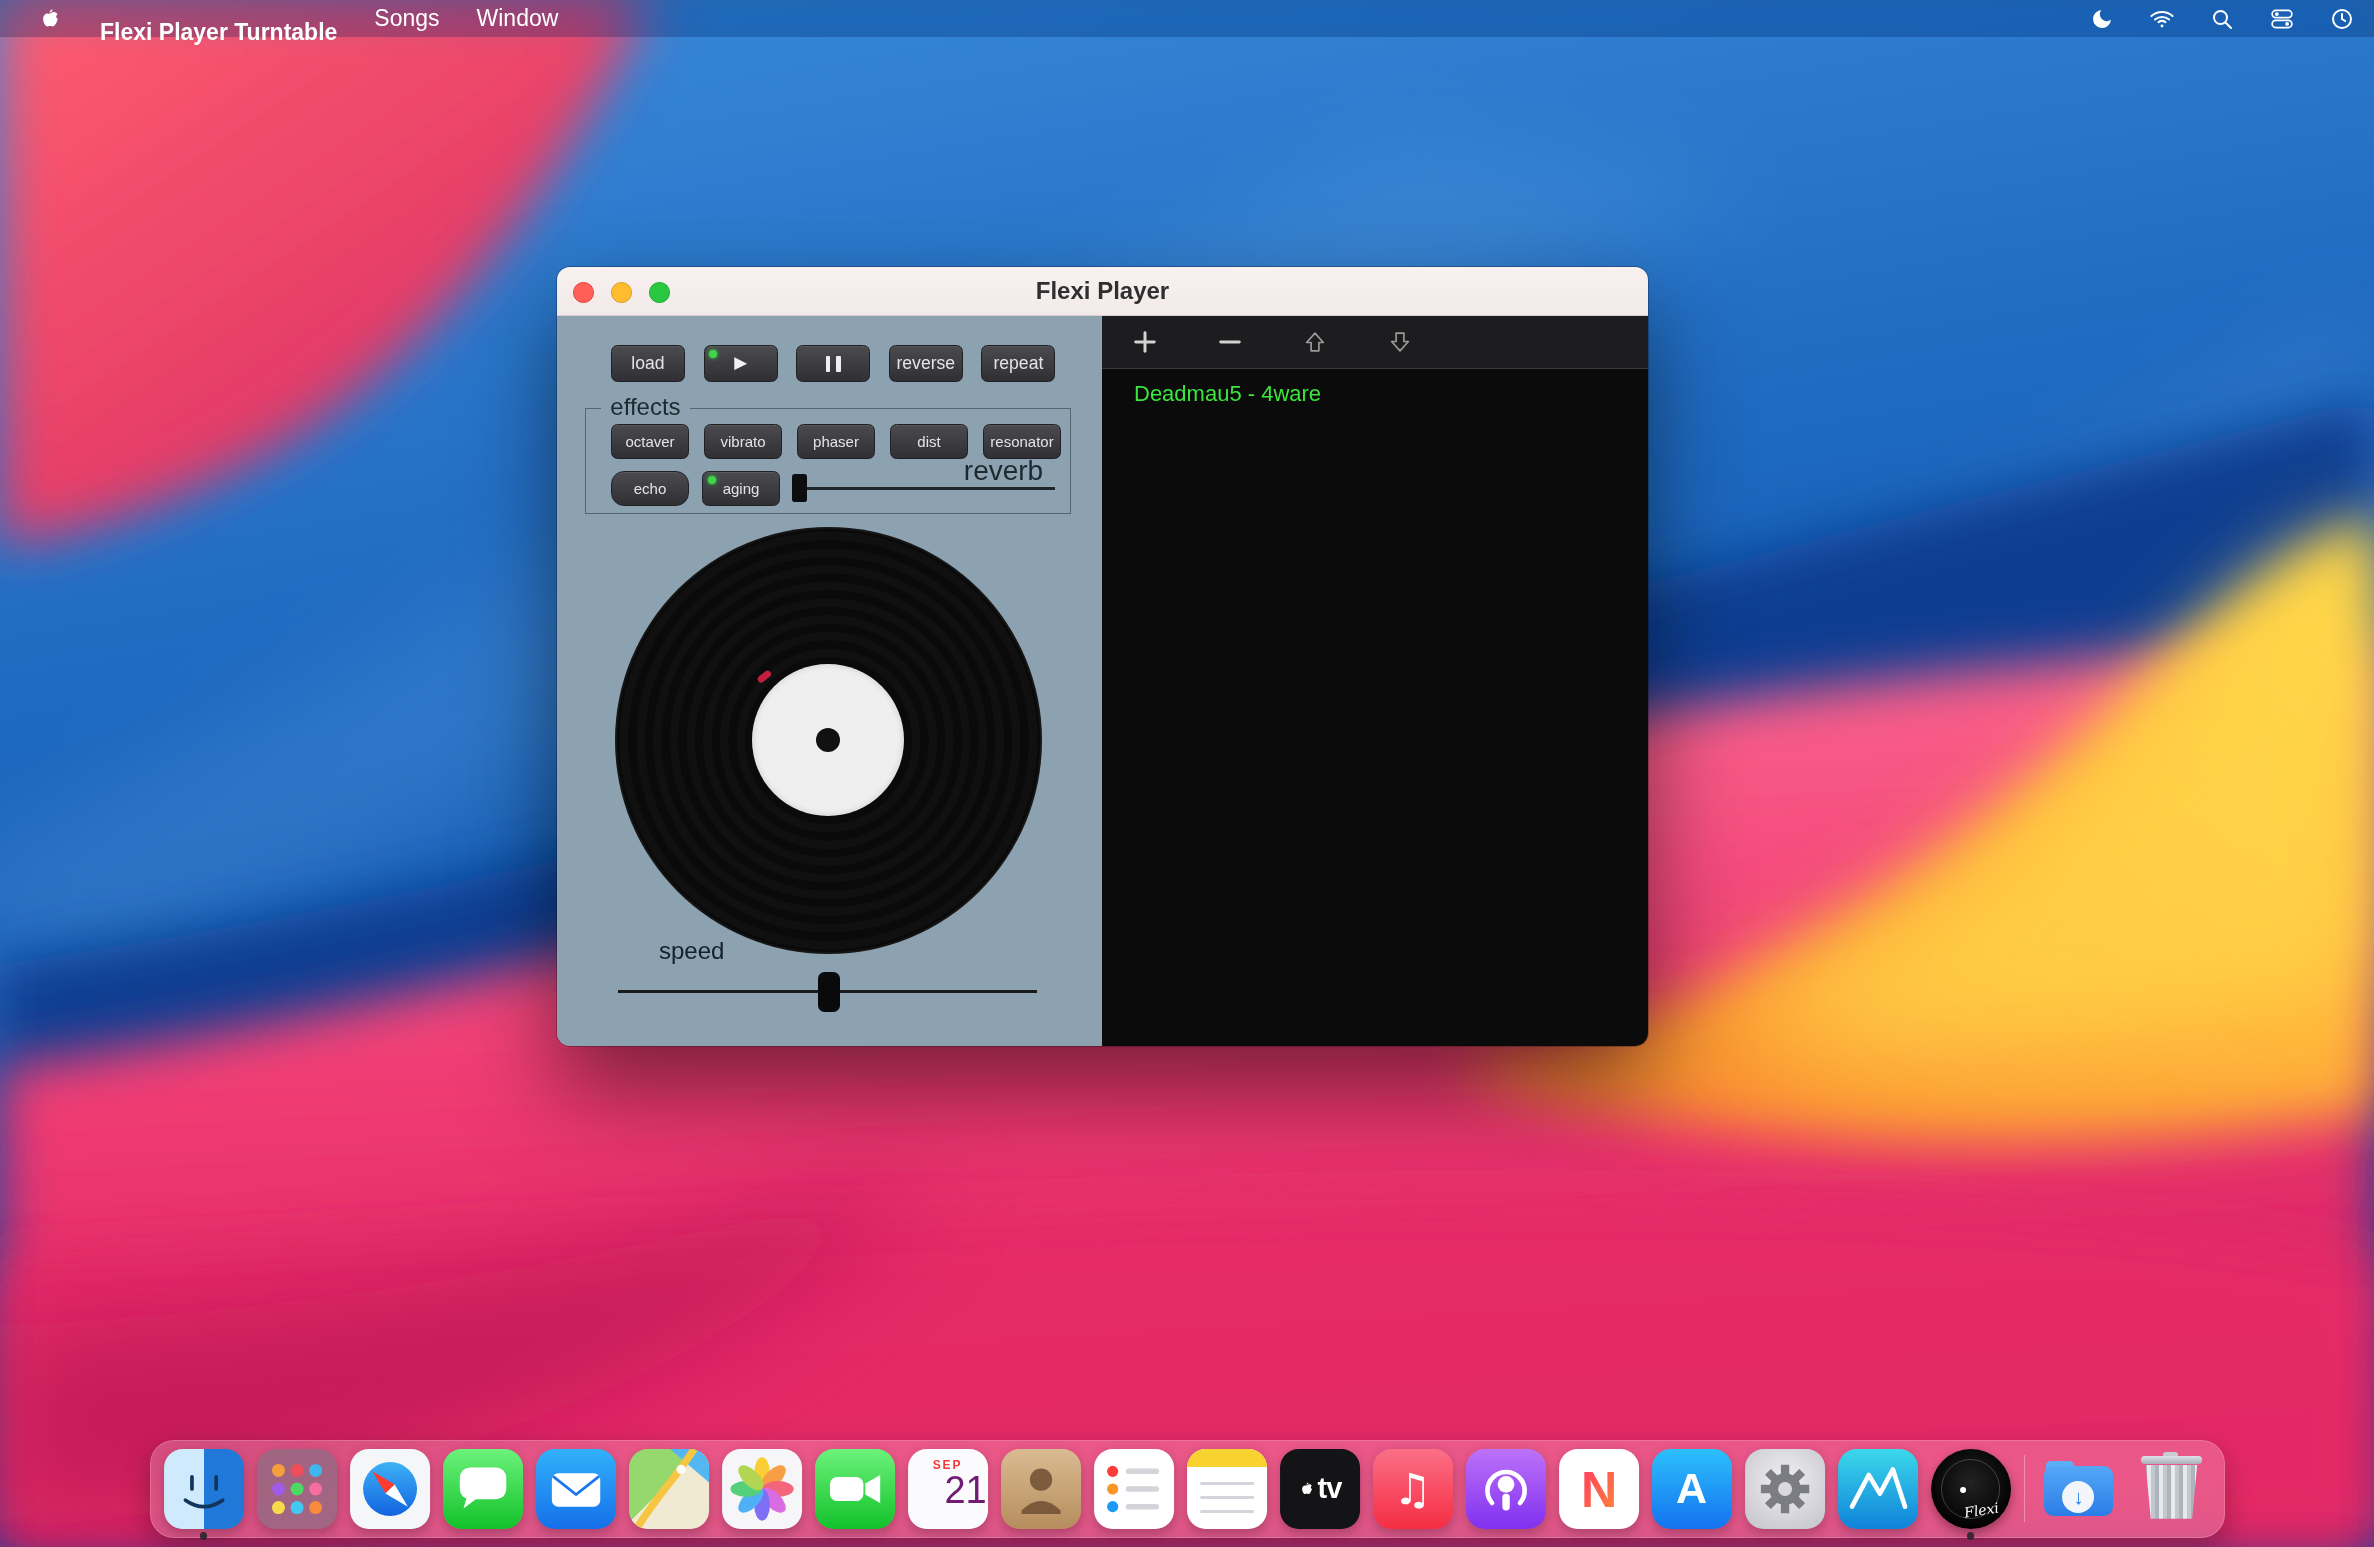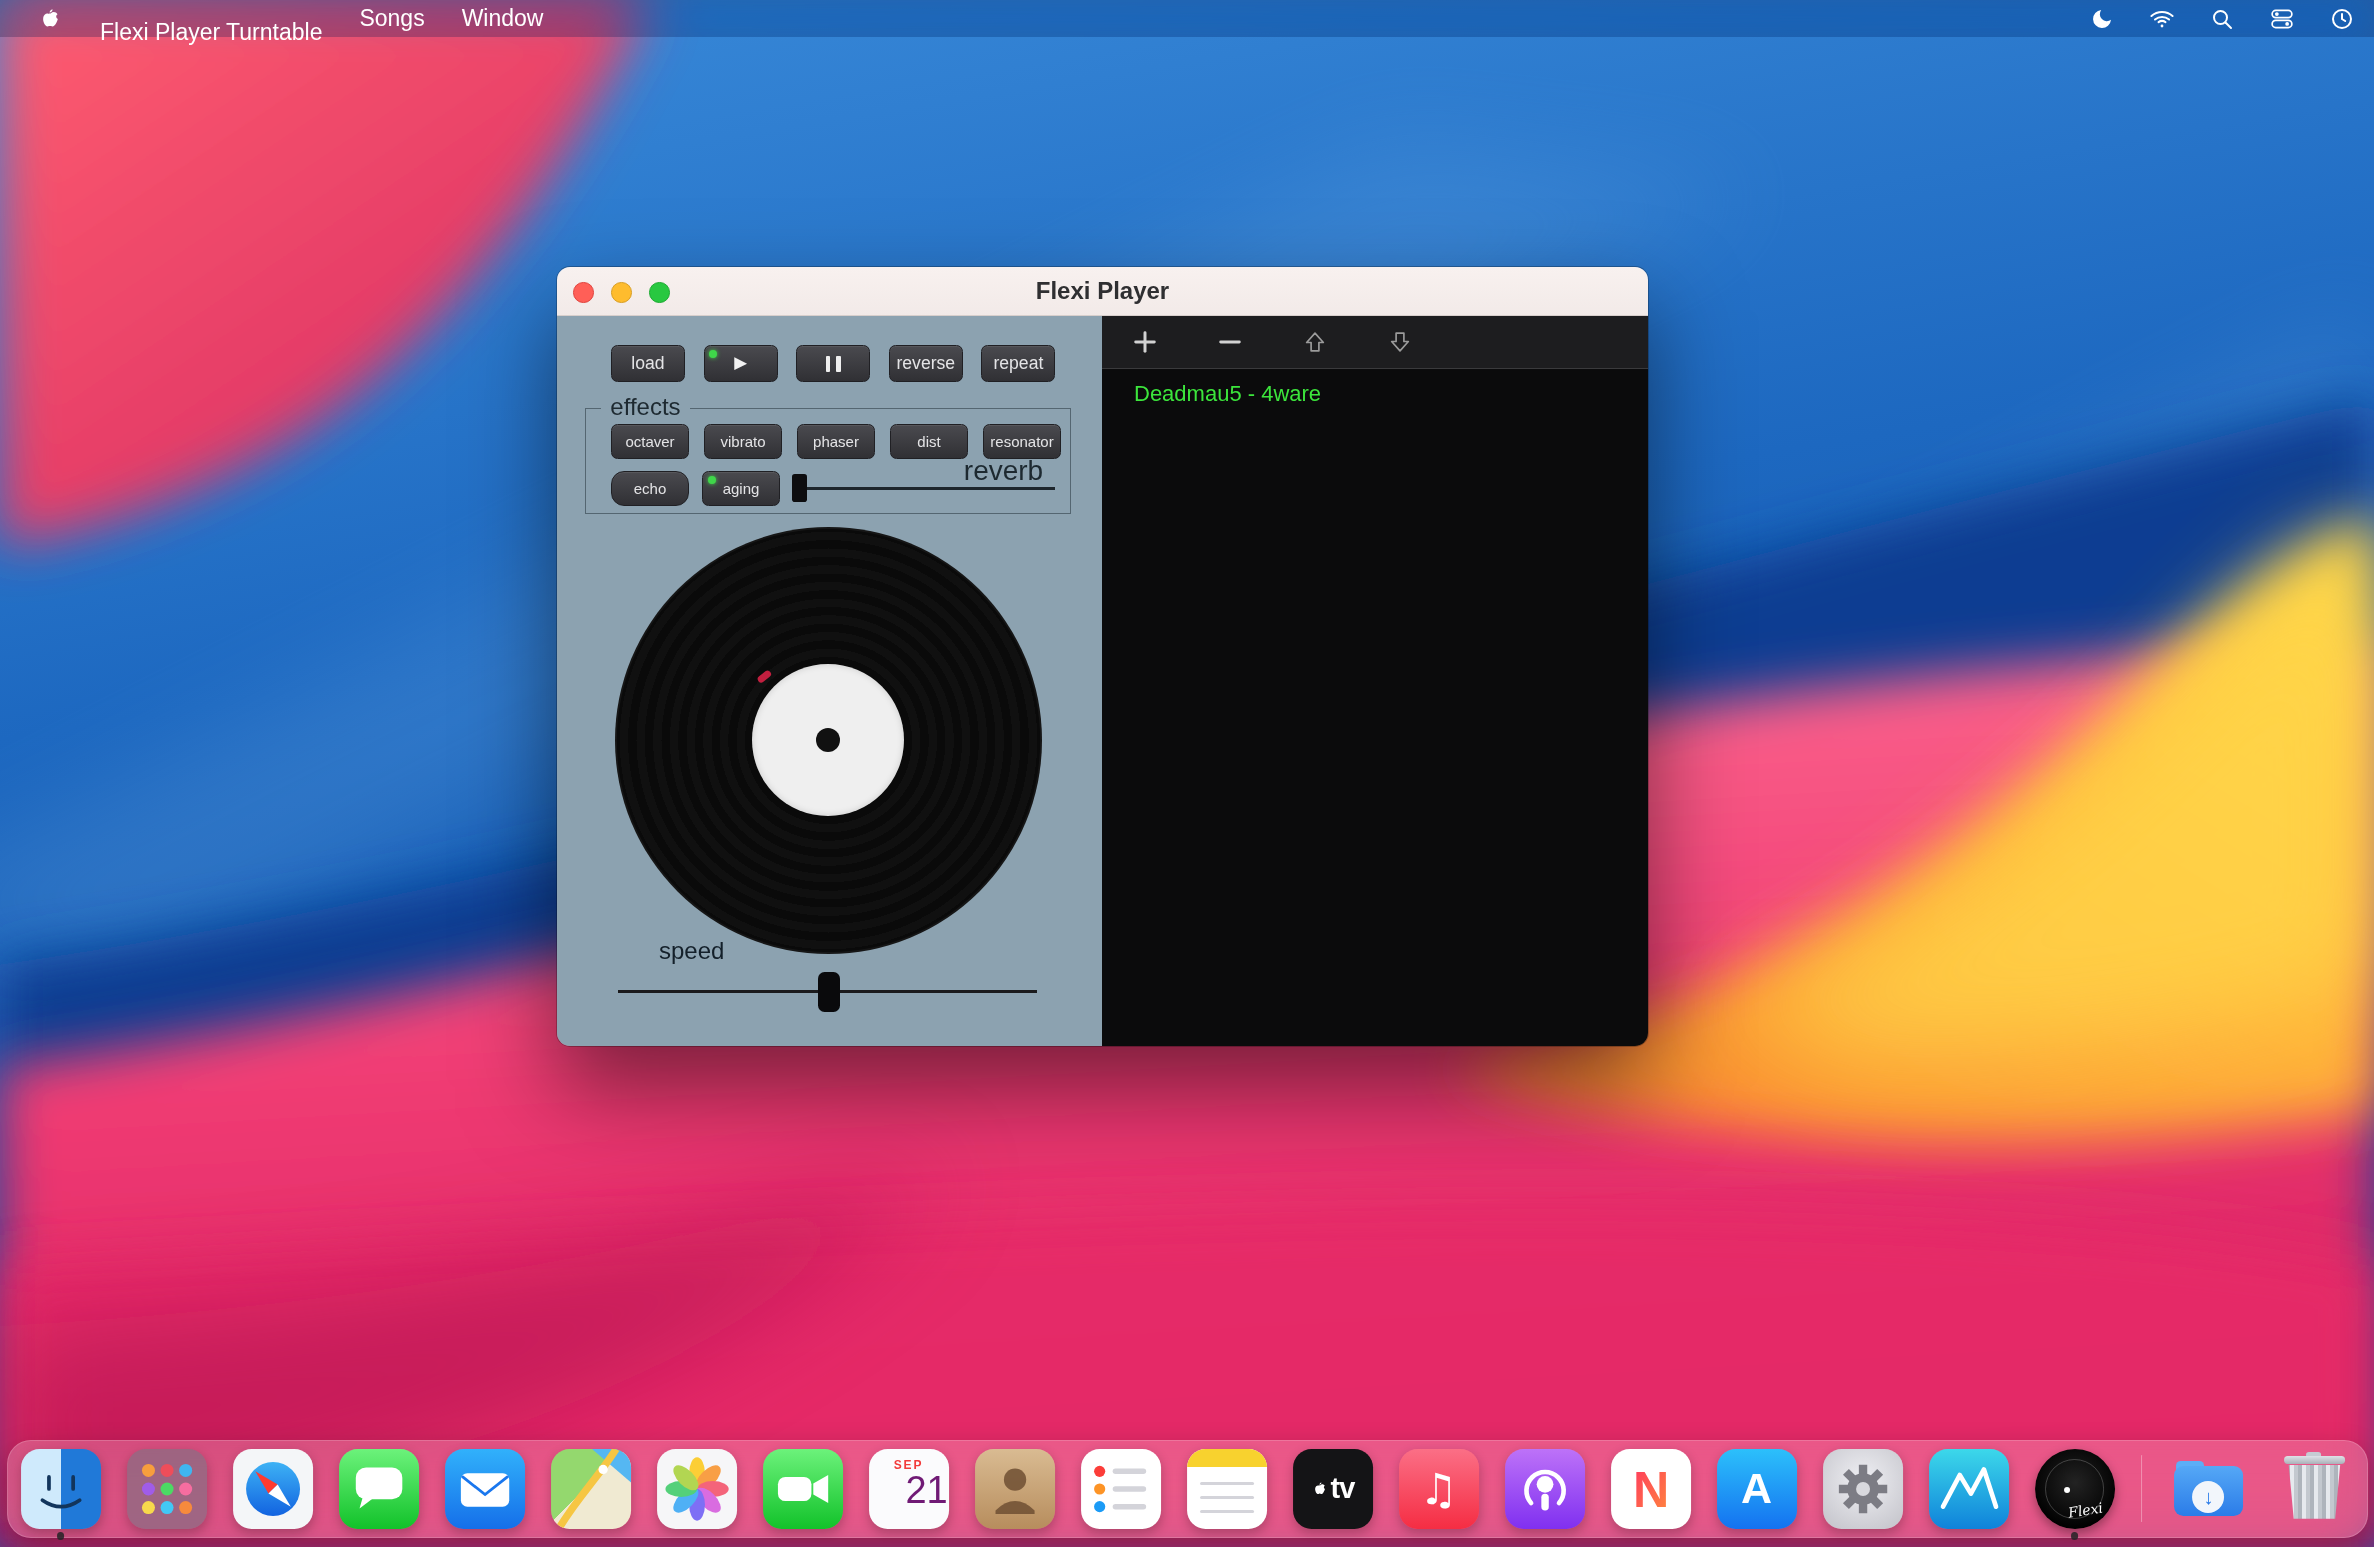--- a/index.html
+++ b/index.html
@@ -7,21 +7,21 @@
     -webkit-font-smoothing:antialiased;}
   #screen{position:relative;width:2375px;height:1547px;overflow:hidden;background:#0c479c;}
   .wallpaper{position:absolute;inset:0;width:100%;height:100%;z-index:0;}
 
   
   #menubar{position:absolute;top:0;left:0;right:0;height:37px;z-index:10;
     background:rgba(22,34,66,0.30);backdrop-filter:blur(20.4px) saturate(1.4);
     display:flex;align-items:center;color:#fff;font-size:23px;}
   #menubar .left{display:flex;align-items:center;gap:37px;padding-left:35px;}
   #menubar .right{margin-left:auto;display:flex;align-items:center;gap:32px;padding-right:18.6px;}
-  .mb-appname{font-weight:400;margin-top:28px;}
+  .mb-appname{font-weight:700;margin-top:28px;}
   .mb-item{font-weight:400;}
   .mb-ic{width:28px;height:28px;display:flex;align-items:center;justify-content:center;}
   .mb-ic svg{width:24px;height:24px;}
 
   
   #win{position:absolute;left:557px;top:267px;width:1091px;height:779px;z-index:5;
     border-radius:13px;overflow:hidden;display:flex;flex-direction:column;
     box-shadow:0 42px 93px rgba(0,0,0,0.5),0 0 0 0.9px rgba(0,0,0,0.25);}
   #titlebar{height:48px;background:linear-gradient(#f8f1ef,#f2eae8);
     border-bottom:0.9px solid #d8cfcc;position:relative;flex:0 0 auto;}
@@ -78,21 +78,21 @@
   #panel-right{flex:1;display:flex;flex-direction:column;background:#0b0b0c;min-width:0;}
   #toolbar{height:52px;flex:0 0 auto;background:#1d1d1f;border-bottom:0.9px solid #3a3a3c;
     display:flex;align-items:center;gap:48px;padding-left:24px;}
   .tb-ic{width:37px;height:37px;display:flex;align-items:center;justify-content:center;}
   .tb-ic svg{width:26px;height:26px;}
   #playlist{flex:1;padding-top:9.3px;}
   .track-row{height:32px;display:flex;align-items:center;padding-left:32px;font-size:22px;}
 
   
   #dock{position:absolute;left:50%;bottom:9.3px;transform:translateX(-50%);height:96px;z-index:8;
-    padding:0 13px;display:flex;align-items:center;gap:26px;
+    padding:0 13px;display:flex;align-items:center;gap:13px;
     background:rgba(255,255,255,0.22);backdrop-filter:blur(24px);
     border:0.9px solid rgba(255,255,255,0.18);border-radius:24px;
     box-shadow:0 11px 28px rgba(0,0,0,0.28);}
   .dock-item{position:relative;width:80px;height:80px;flex:0 0 auto;}
   .tile{position:absolute;inset:0;border-radius:18.6px;overflow:hidden;
     box-shadow:0 4.6px 11px rgba(0,0,0,0.22);display:flex;align-items:center;justify-content:center;}
   .tile svg{position:absolute;inset:0;width:100%;height:100%;}
   .running::after{content:"";position:absolute;left:50%;bottom:-11px;width:7.4px;height:7.4px;
     margin-left:-3.7px;border-radius:50%;background:rgba(35,35,38,0.85);}
   .t-finder{background:linear-gradient(90deg,#cfeafc 0 50%,#2079d8 50%);}

